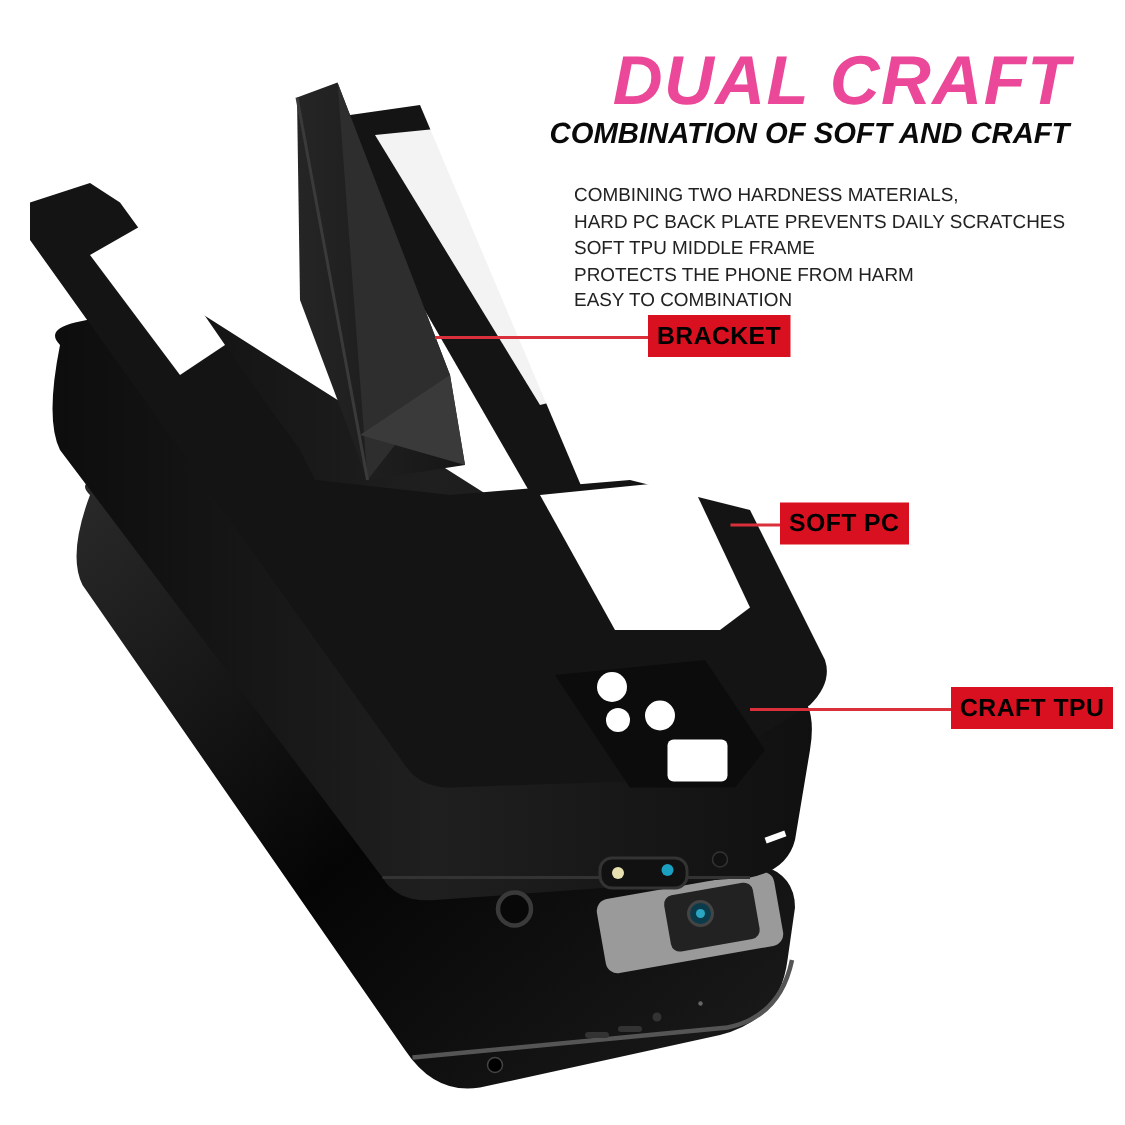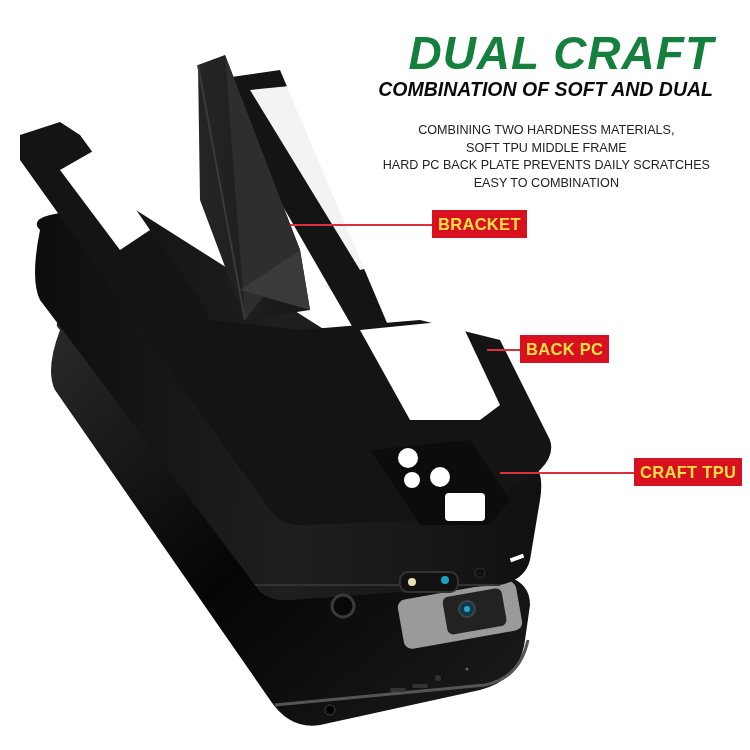--- a/index.html
+++ b/index.html
@@ -1,22 +1,22 @@
 <!DOCTYPE html>
 <html><head>
 <meta charset="utf-8">
 <style>
   html,body{margin:0;padding:0;background:#fff;}
   body{width:750px;height:750px;position:relative;overflow:hidden;font-family:"Liberation Sans",sans-serif;}
   .scene{position:absolute;left:0;top:0;width:750px;height:750px;}
-  .title{position:absolute;right:36px;top:30px;font-size:46px;font-weight:bold;font-style:italic;color:#15803d;letter-spacing:1px;line-height:1;white-space:nowrap;}
+  .title{position:absolute;right:36px;top:30px;font-size:46px;font-weight:bold;font-style:italic;color:#ec4899;letter-spacing:1px;line-height:1;white-space:nowrap;}
   .subtitle{position:absolute;right:37px;top:80px;font-size:19.5px;font-weight:bold;font-style:italic;color:#0a0a0a;line-height:1;white-space:nowrap;}
-  .desc{position:absolute;right:40px;top:122px;text-align:center;font-size:12.6px;color:#222;line-height:17.6px;white-space:nowrap;margin-left:16px;}
+  .desc{position:absolute;right:40px;top:122px;text-align:left;font-size:12.6px;color:#222;line-height:17.6px;white-space:nowrap;margin-left:16px;}
   .desc div{margin:0;}
-  .badge{position:absolute;background:#d9101f;color:#fde047;font-weight:bold;font-size:16.5px;line-height:28px;height:28px;padding:0 6px;white-space:nowrap;letter-spacing:0.3px;}
+  .badge{position:absolute;background:#d9101f;color:#000000;font-weight:bold;font-size:16.5px;line-height:28px;height:28px;padding:0 6px;white-space:nowrap;letter-spacing:0.3px;}
   .leader{position:absolute;height:1.5px;background:#d9303b;}
 </style>
 </head>
 <body>
 
 <div class="scene">
   <svg width="750" height="750" viewBox="0 0 750 750">
     <defs>
       <linearGradient id="gPhone" x1="0" y1="0" x2="1" y2="1">
         <stop offset="0" stop-color="#2a2a2a"></stop>
@@ -80,29 +80,30 @@
     <g>
       <path d="M198 65 L225 55 L300 250 L310 310 L245 320 L200 200 Z" fill="url(#gBracket)"></path>
       <path d="M225 55 L300 250 L245 320 Z" fill="#2e2e2e"></path>
       <path d="M240 290 L300 250 L310 310 Z" fill="#3a3a3a"></path>
       <path d="M198 65 L245 320" stroke="#3a3a3a" stroke-width="2"></path>
     </g>
   </svg>
 </div>
 
 <div class="title">DUAL CRAFT</div>
-<div class="subtitle">COMBINATION OF SOFT AND DUAL</div>
+<div class="subtitle">COMBINATION OF SOFT AND CRAFT</div>
 
 <div class="desc">
   <div>COMBINING TWO HARDNESS MATERIALS,</div>
+  <div>HARD PC BACK PLATE PREVENTS DAILY SCRATCHES</div>
   <div>SOFT TPU MIDDLE FRAME</div>
-  <div>HARD PC BACK PLATE PREVENTS DAILY SCRATCHES</div>
+  <div>PROTECTS THE PHONE FROM HARM</div>
   <div>EASY TO COMBINATION</div>
 </div>
 
 <div class="leader" style="left:290px;top:224px;width:142px;"></div>
 <div class="badge" style="left:432px;top:210px;">BRACKET</div>
 
 <div class="leader" style="left:487px;top:349px;width:33px;"></div>
-<div class="badge" style="left:520px;top:335px;">BACK PC</div>
+<div class="badge" style="left:520px;top:335px;">SOFT PC</div>
 
 <div class="leader" style="left:500px;top:472px;width:134px;"></div>
 <div class="badge" style="left:634px;top:458px;">CRAFT TPU</div>
 
 </body></html>

